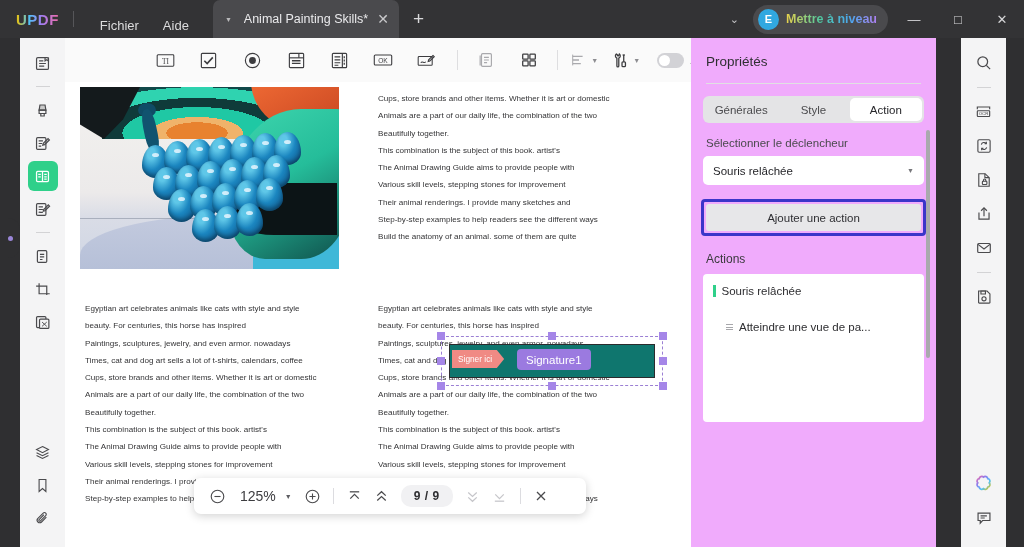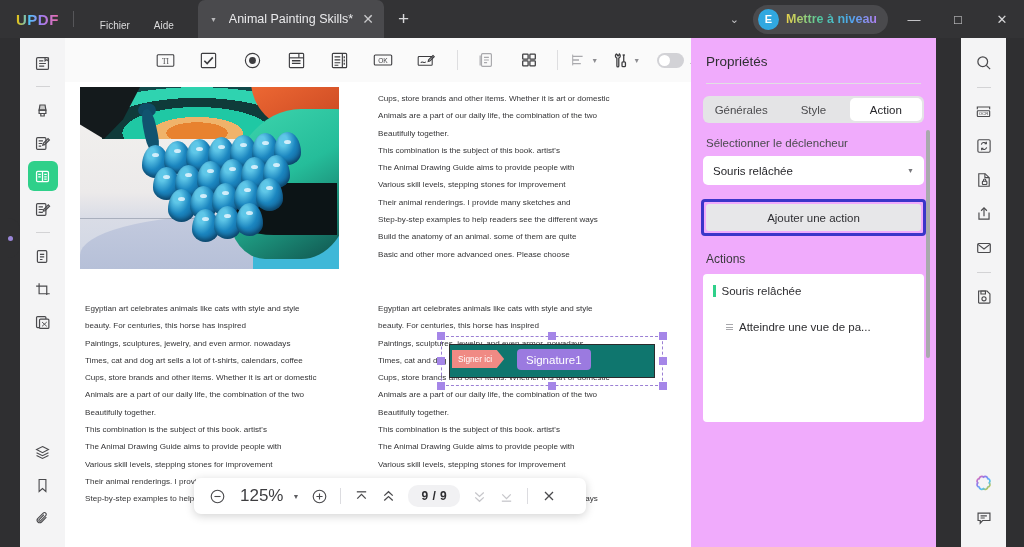--- a/index.html
+++ b/index.html
@@ -16,21 +16,21 @@
     position: absolute; left: 0; top: 0; width: 1024px; height: 38px;
     background: #333335; display: flex; align-items: center;
   }
   .logo {
     margin-left: 16px; font-size: 15px; font-weight: bold; letter-spacing: .5px;
     background: linear-gradient(90deg,#f2c200 0%,#4fc3f7 30%,#a37cf0 60%,#f06ca8 100%);
     -webkit-background-clip: text; background-clip: text; color: transparent;
   }
   .tb-sep { width:1px; height:16px; background:#565659; margin: 0 14px; }
   .tb-menu {
-    color: #dcdcdd; font-size: 10px; padding: 5px 12px; border-radius: 4px; cursor: default; margin-top: 12px;
+    color: #dcdcdd; font-size: 13px; padding: 5px 12px; border-radius: 4px; cursor: default; margin-top: 12px;
   }
 
   .doctab {
     margin-left: 12px; height: 38px; width: 186px;
     background: #4a4a4d; border-top-left-radius: 7px; border-top-right-radius: 7px;
     display: flex; align-items: center; position: relative;
   }
   .tab-caret { color:#b9b9bb; font-size: 7px; margin-left: 12px; }
   .tab-title { color:#eaeaec; font-size:12.5px; margin-left: 12px; flex:1; white-space:nowrap;
                overflow:hidden; text-overflow:ellipsis; }
@@ -199,21 +199,21 @@
 
   
   .bottombar {
     position:absolute; left:194px; top:478px; width:392px; height:36px;
     background:#fff; border-radius:7px; box-shadow:0 2px 10px rgba(0,0,0,.18);
     display:flex; align-items:center; padding:0 10px; gap:0;
   }
   .bb { width:27px; height:27px; display:flex; align-items:center; justify-content:center;
         color:#4a4a4d; border-radius:4px; }
   .bb.dis { color:#c6c6ca; }
-  .zoomval { font-size:17px; color:#3d3d40; margin:0 9px; min-width:34px; text-align:center; }
+  .zoomval { font-size:14px; color:#3d3d40; margin:0 9px; min-width:34px; text-align:center; }
   .zcaret { font-size:7px; color:#5d5d61; margin-right:7px; }
   .bb-sep { width:1px; height:16px; background:#dcdce0; margin:0 7px; }
   .pagebox {
     background:#f1f1f3; border-radius:10px; padding:4px 13px; font-size:12px;
     color:#2e2e31; font-weight:600; margin:0 6px; letter-spacing:.5px;
   }
 
   
   .rightpanel {
     position:absolute; left:691px; top:38px; width:245px; height:509px;
@@ -543,21 +543,20 @@
       <div class="col colR" style="top:8px">
         <div>Cups, store brands and other items. Whether it is art or domestic</div>
         <div>Animals are a part of our daily life, the combination of the two</div>
         <div>Beautifully together.</div>
         <div>This combination is the subject of this book. artist's</div>
         <div>The Animal Drawing Guide aims to provide people with</div>
         <div>Various skill levels, stepping stones for improvement</div>
         <div>Their animal renderings. I provide many sketches and</div>
         <div>Step-by-step examples to help readers see the different ways</div>
         <div>Build the anatomy of an animal. some of them are quite</div>
-        <div>Basic and other more advanced ones. Please choose</div>
       </div>
 
       <div class="col colR" style="top:218px">
         <div>Egyptian art celebrates animals like cats with style and style</div>
         <div>beauty. For centuries, this horse has inspired</div>
         <div>Paintings, sculptures, jewelry, and even armor. nowadays</div>
         <div>Times, cat and dog art sells a lot of t-shirts, calendars, coffee</div>
         <div>Cups, store brands and other items. Whether it is art or domestic</div>
         <div>Animals are a part of our daily life, the combination of the two</div>
         <div>Beautifully together.</div>

